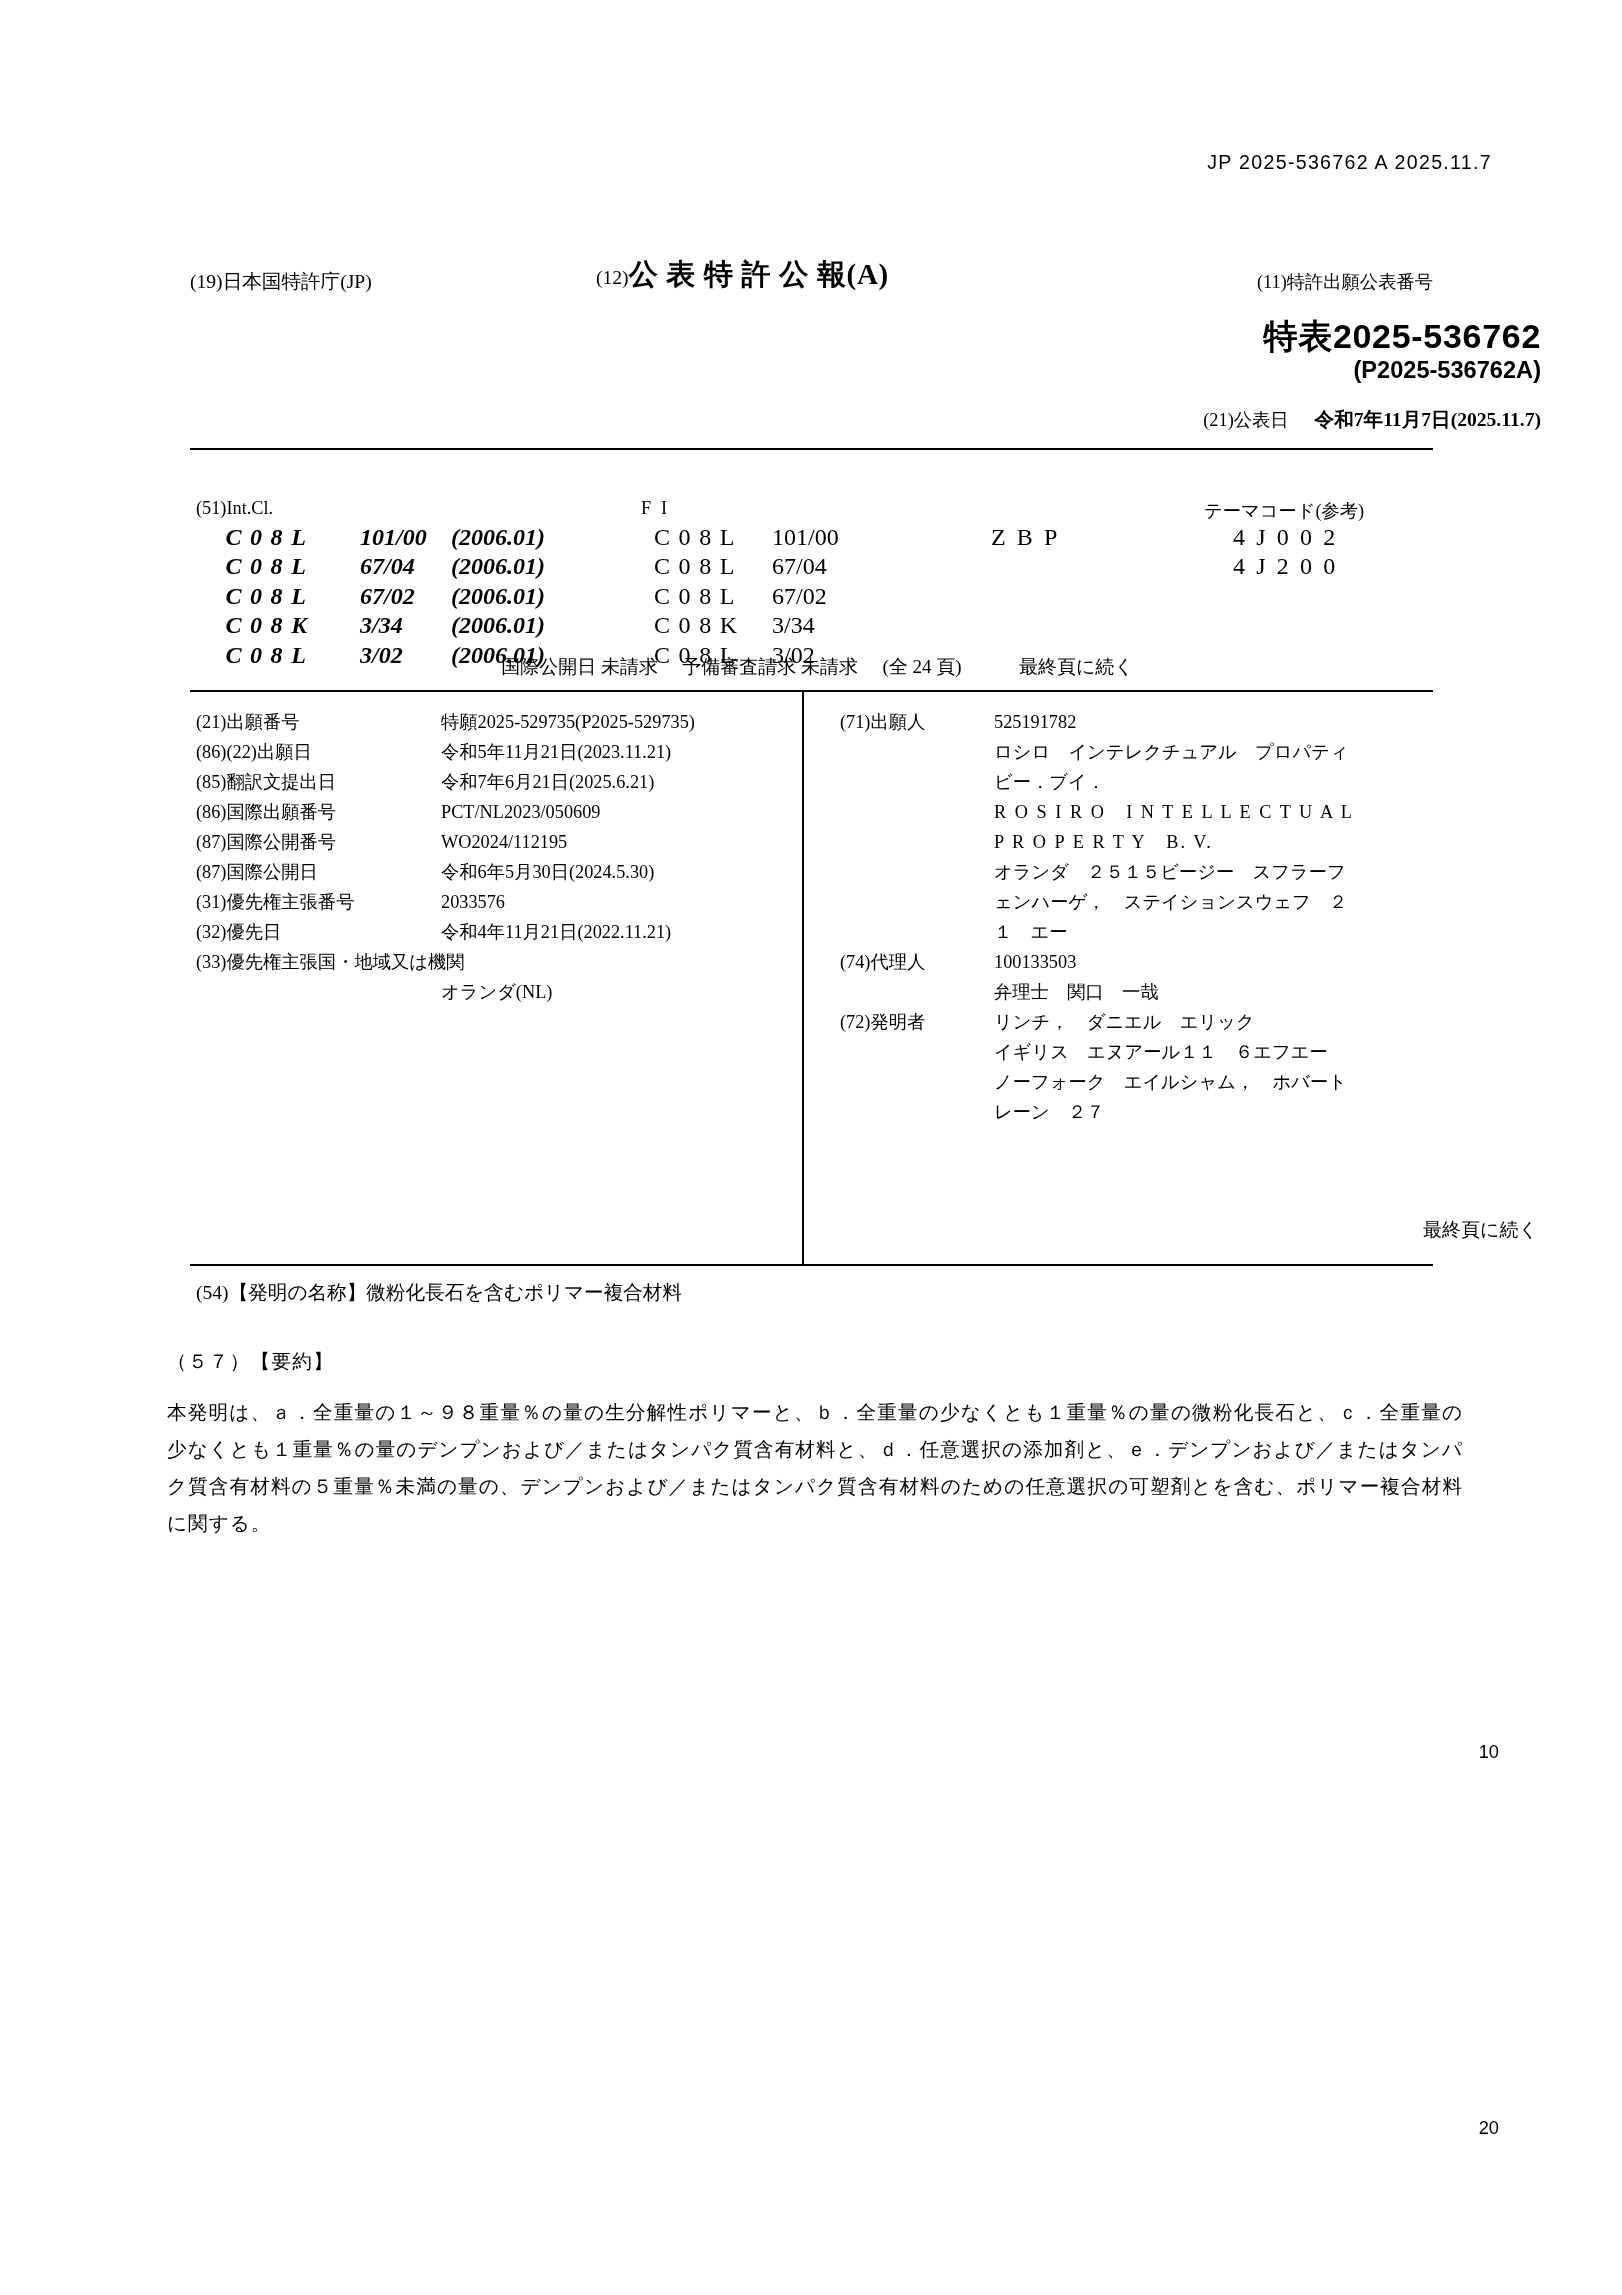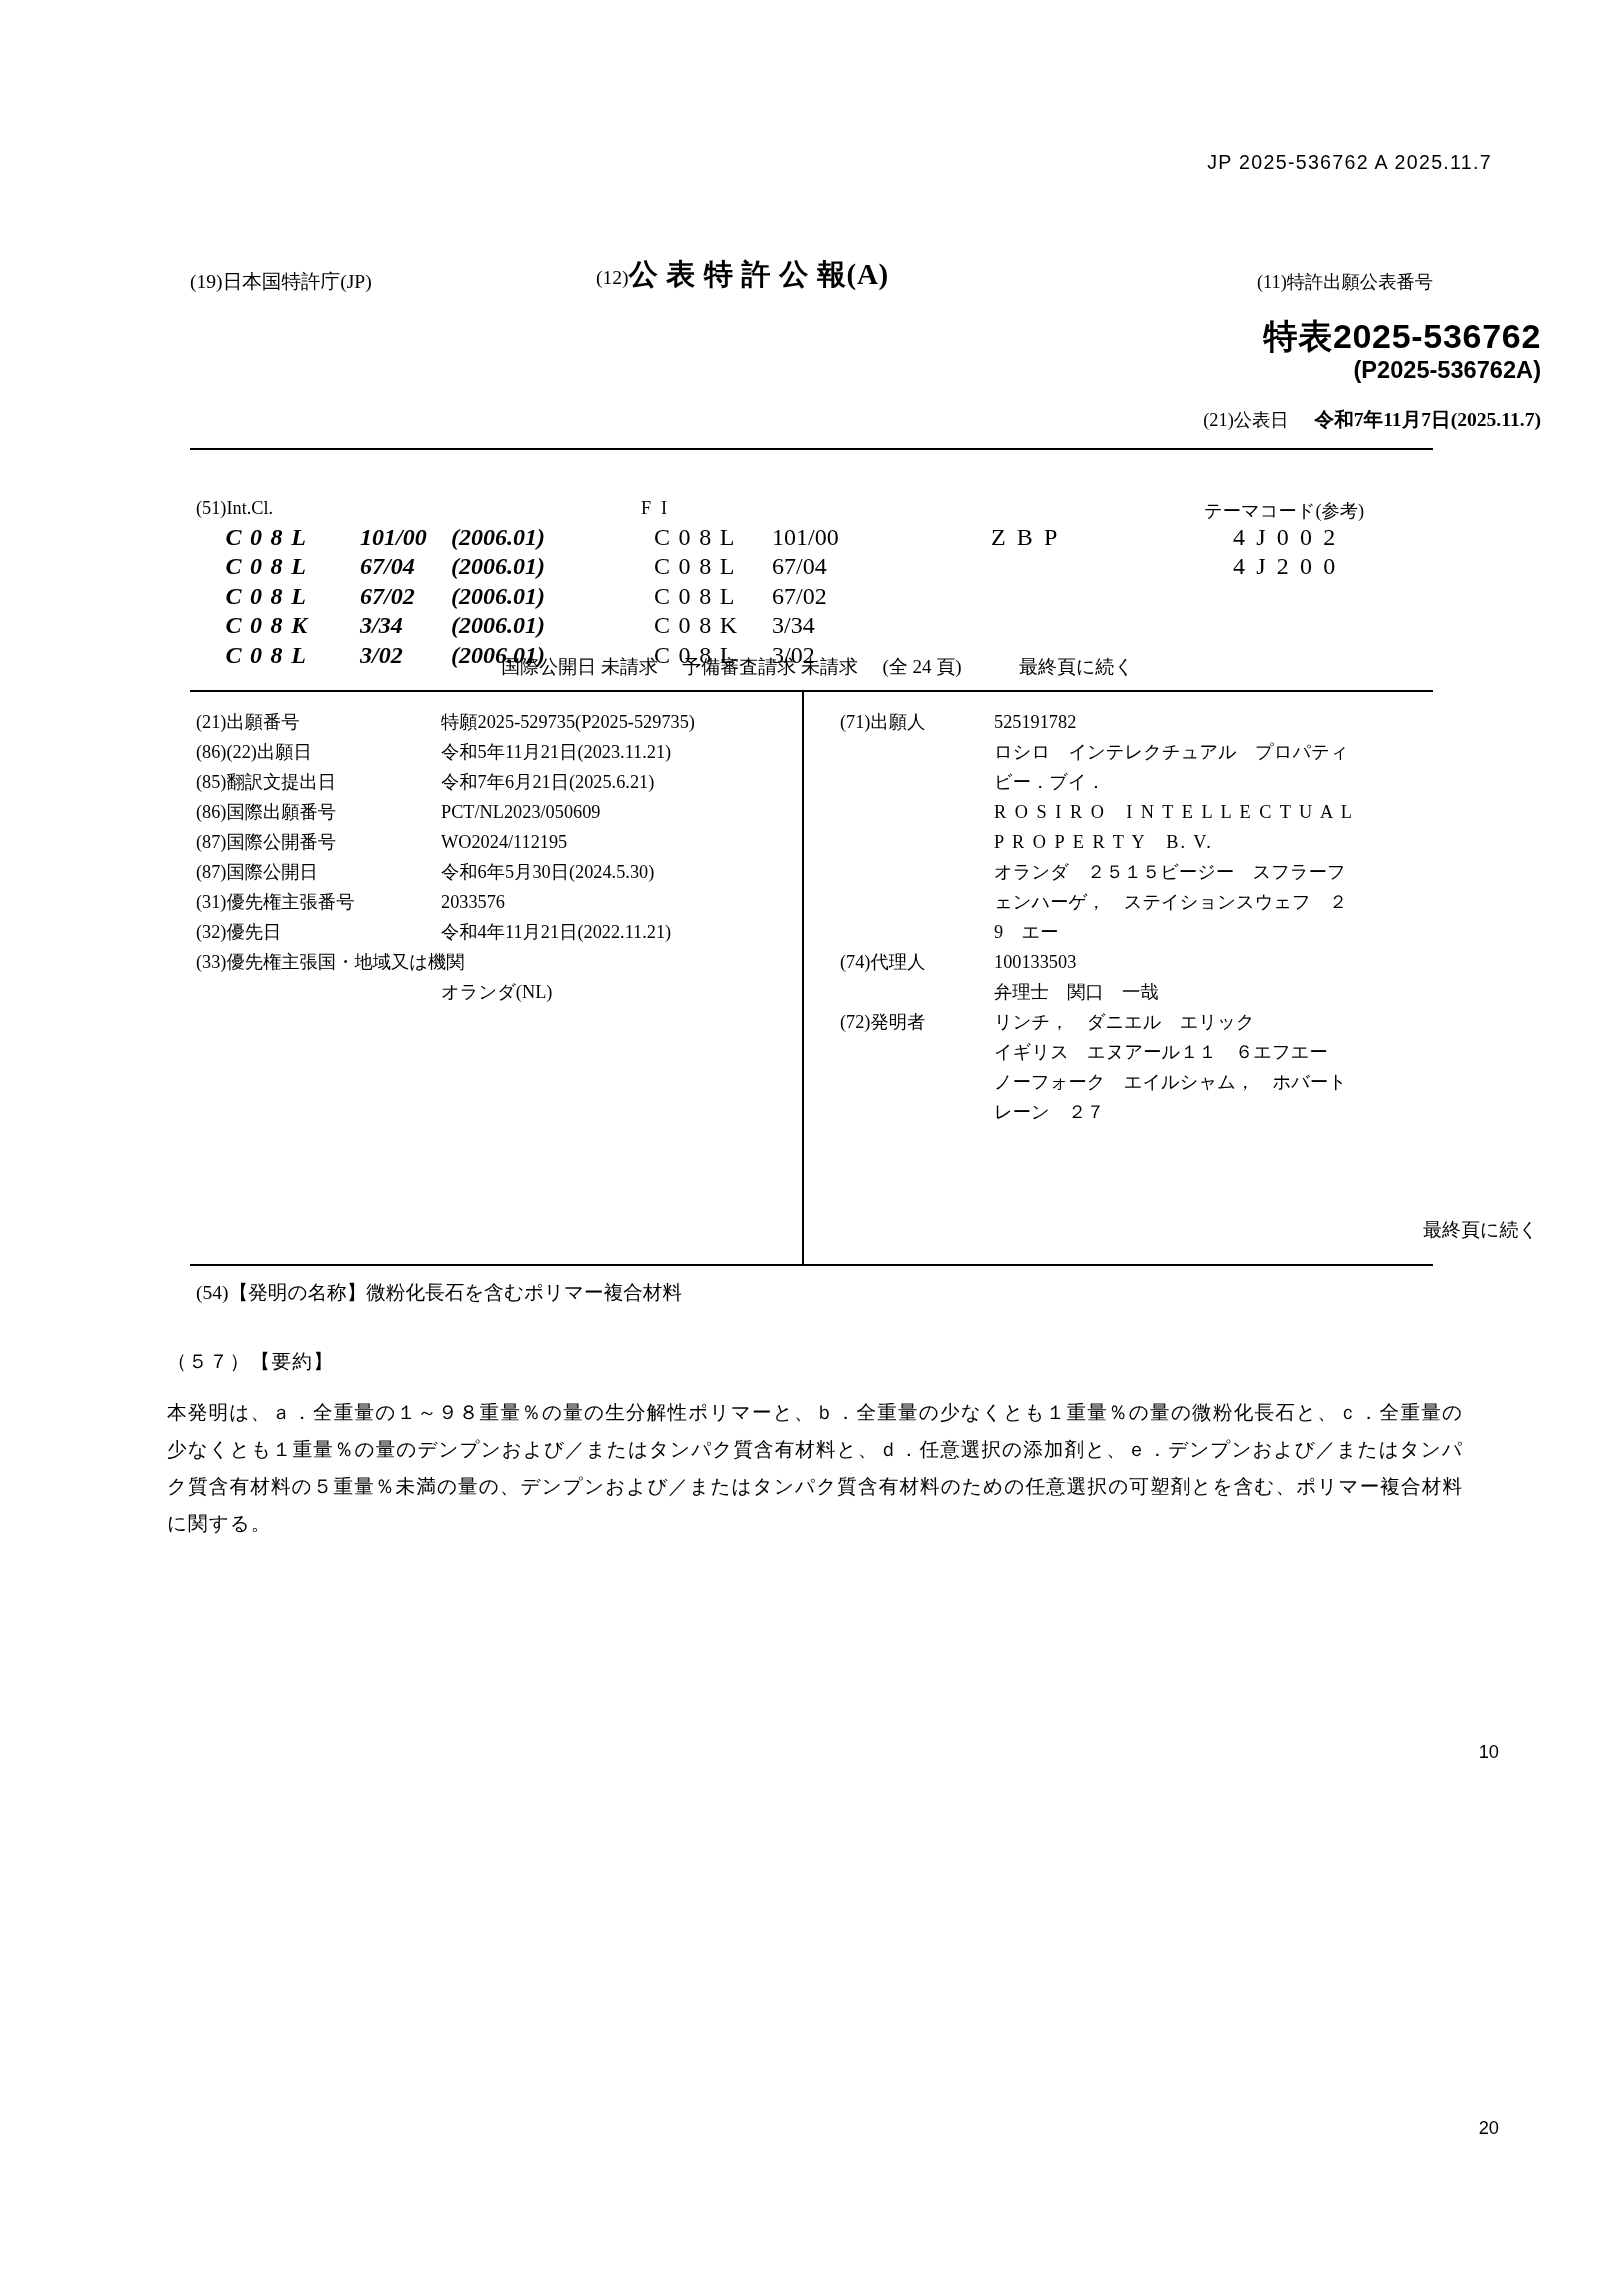--- a/index.html
+++ b/index.html
@@ -365,21 +365,21 @@
     <div class="br-row">
         <span class="lbl">(71)出願人</span>
         <span class="val">525191782</span>
       </div>
     <div class="br-cont">ロシロ　インテレクチュアル　プロパティ</div>
     <div class="br-cont">ビー．ブイ．</div>
     <div class="br-cont wide-sp">R O S I R O　I N T E L L E C T U A L</div>
     <div class="br-cont wide-sp">P R O P E R T Y　B. V.</div>
     <div class="br-cont">オランダ　２５１５ビージー　スフラーフ</div>
     <div class="br-cont">ェンハーゲ，　ステイションスウェフ　２</div>
-    <div class="br-cont">9　エー</div>
+    <div class="br-cont">１　エー</div>
 
     <div class="br-row">
         <span class="lbl">(74)代理人</span>
         <span class="val">100133503</span>
       </div>
     <div class="br-cont">弁理士　関口　一哉</div>
 
     <div class="br-row">
         <span class="lbl">(72)発明者</span>
         <span class="val">リンチ，　ダニエル　エリック</span>

